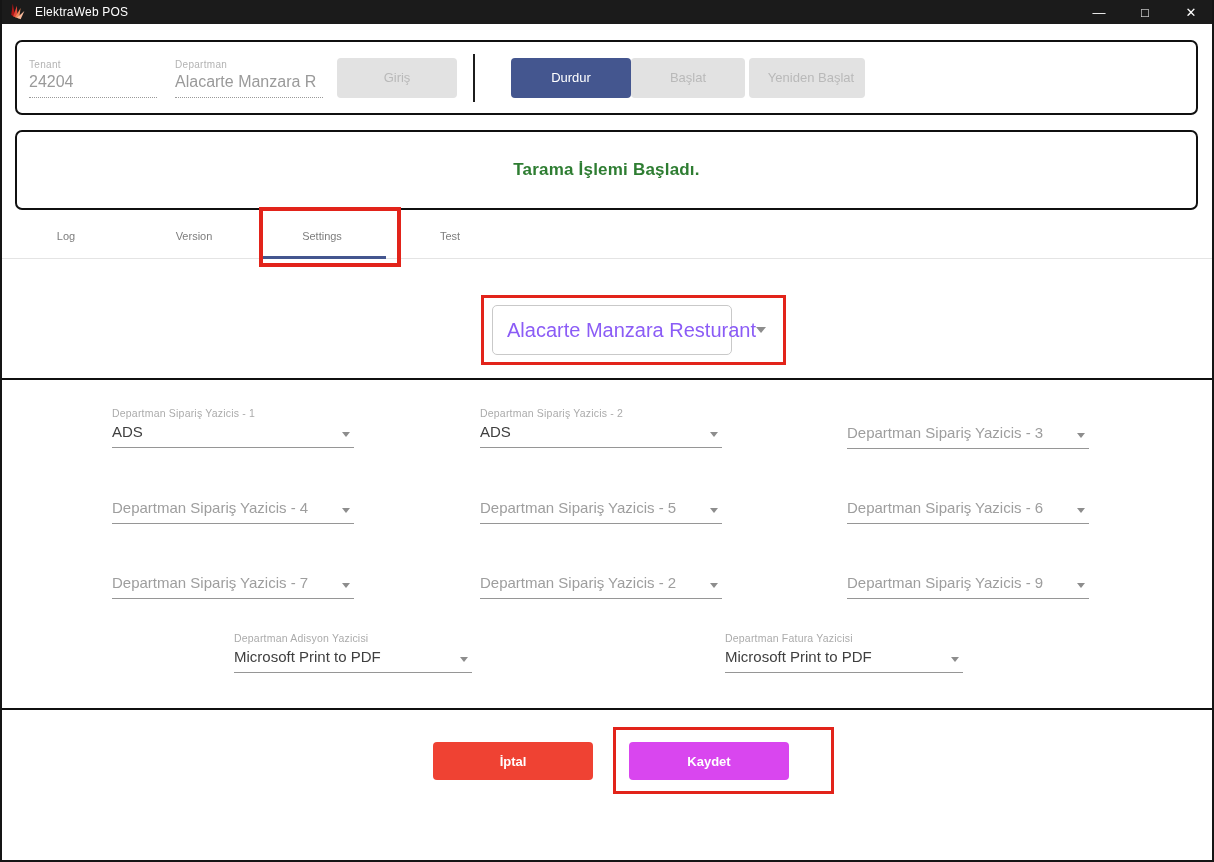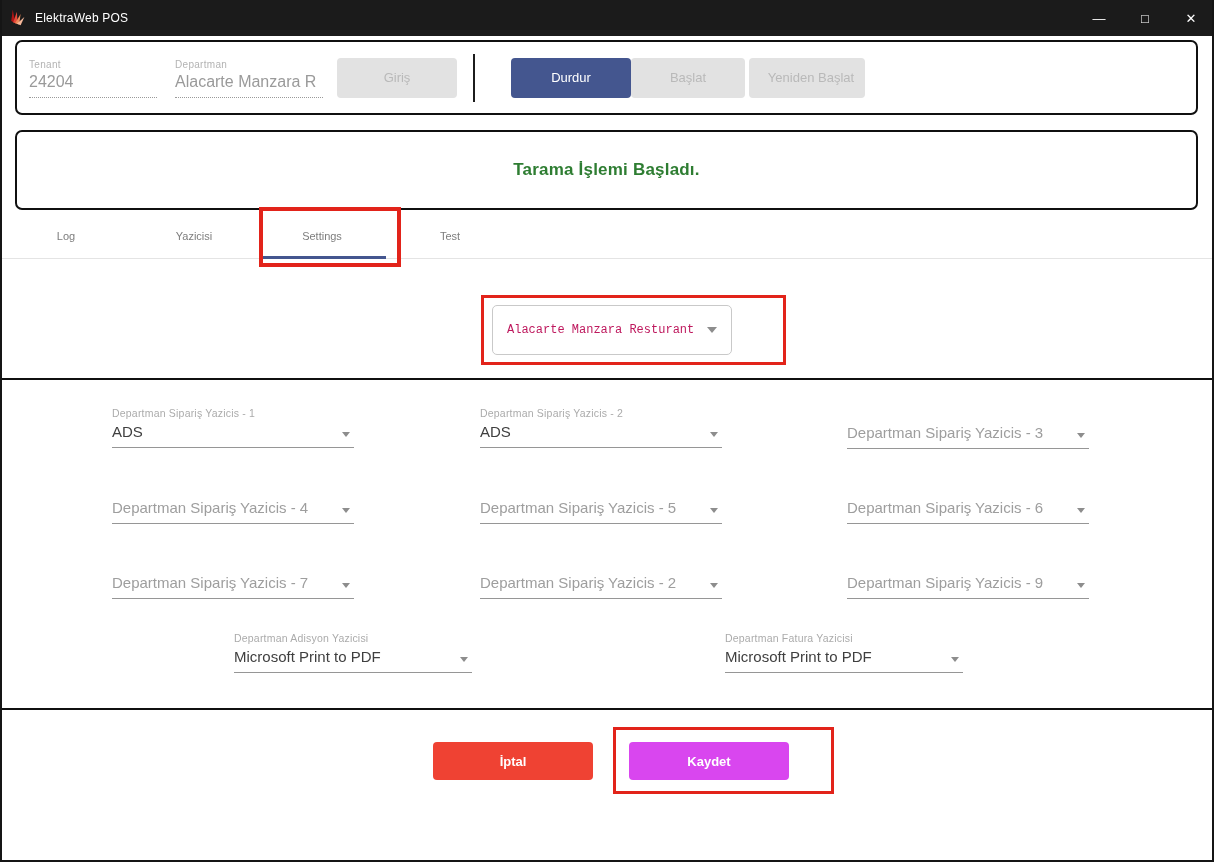--- a/index.html
+++ b/index.html
@@ -1,21 +1,21 @@
 <!DOCTYPE html>
 <html><head>
 <meta charset="utf-8">
 <style>
   * { margin:0; padding:0; box-sizing:border-box; }
   html,body { width:1214px; height:862px; background:#fff; font-family:"Liberation Sans", sans-serif; }
   .window { position:relative; width:1214px; height:862px; background:#fff; overflow:hidden;
             border-left:2px solid #151515; border-right:2px solid #151515; border-bottom:2px solid #151515; }
 
   
-  .titlebar { position:absolute; left:-2px; top:0; width:1214px; height:36px; background:#1b1b1b;
+  .titlebar { position:absolute; left:-2px; top:0; width:1214px; height:24px; background:#1b1b1b;
               display:flex; align-items:center; color:#fff; }
   .titlebar .logo { width:18px; height:20px; margin:0 8px 0 9px; }
   .titlebar .title { font-size:12px; letter-spacing:.2px; }
   .win-controls { margin-left:auto; display:flex; align-items:center; height:100%; }
   .win-btn { width:46px; height:100%; display:flex; align-items:center; justify-content:center;
              color:#fff; font-size:13px; }
 
   
   .topbox { position:absolute; left:13px; top:40px; width:1183px; height:75px;
             border:2px solid #101010; border-radius:7px; display:flex; align-items:center; }
@@ -44,21 +44,21 @@
   
   .tabs { position:absolute; left:0; top:214px; width:1214px; height:45px; border-bottom:1px solid #e4e4e4; }
   .tab { position:absolute; top:0; width:128px; height:45px; line-height:45px; text-align:center;
          font-size:11px; color:#7d7d7d; cursor:pointer; }
   .tab-indicator { position:absolute; left:260px; bottom:-1px; width:124px; height:3px; background:#44568f; }
 
   
   .dept-select { position:absolute; left:490px; top:305px; width:240px; height:50px;
                  border:1px solid #c9c9c9; border-radius:5px; display:flex; align-items:center;
                  padding:0 14px; cursor:pointer; }
-  .dept-select .sel-text { font-size:12px; color:#be185d; flex:1; white-space:nowrap;font-family:Liberation Mono, monospace; }
+  .dept-select .sel-text { font-size:20px; color:#8b5cf6; flex:1; white-space:nowrap; }
   .caret { width:0; height:0; border-left:5px solid transparent; border-right:5px solid transparent;
            border-top:6px solid #8d8d8d; flex:none; }
 
   
   .formsec { position:absolute; left:0; top:378px; width:1214px; height:332px;
              border-top:2px solid #101010; border-bottom:2px solid #101010; }
   .pfield { position:absolute; }
   .pfield .plabel { font-size:10.5px; color:#ababab; letter-spacing:.2px; margin-bottom:4px; }
   .sel-line { display:flex; align-items:flex-end; border-bottom:1px solid #969696; padding-bottom:7px; cursor:pointer; }
   .sel-line .sel-val { flex:1; font-size:15px; color:#3f3f3f; white-space:nowrap; overflow:hidden; }
@@ -112,21 +112,21 @@
     <div class="btn btn-disabled btn-baslat">Başlat</div>
     <div class="btn btn-disabled btn-yeniden">Yeniden Başlat</div>
   </div>
 
   <div class="statusbox">
     <span class="status-text">Tarama İşlemi Başladı.</span>
   </div>
 
   <div class="tabs">
     <div class="tab" style="left:0">Log</div>
-    <div class="tab" style="left:128px">Yazicisi</div>
+    <div class="tab" style="left:128px">Version</div>
     <div class="tab" style="left:256px">Settings</div>
     <div class="tab" style="left:384px">Test</div>
     <div class="tab-indicator"></div>
   </div>
 
   <div class="dept-select">
     <span class="sel-text">Alacarte Manzara Resturant</span>
     <span class="caret"></span>
   </div>
 

